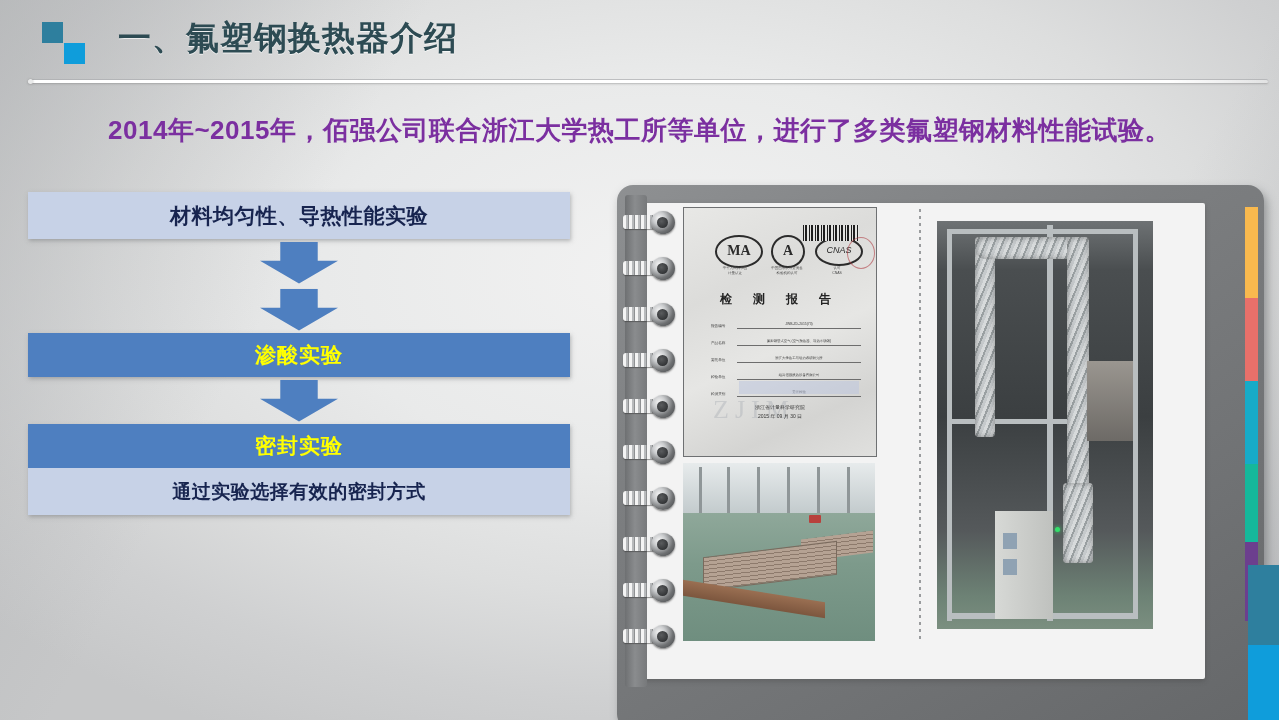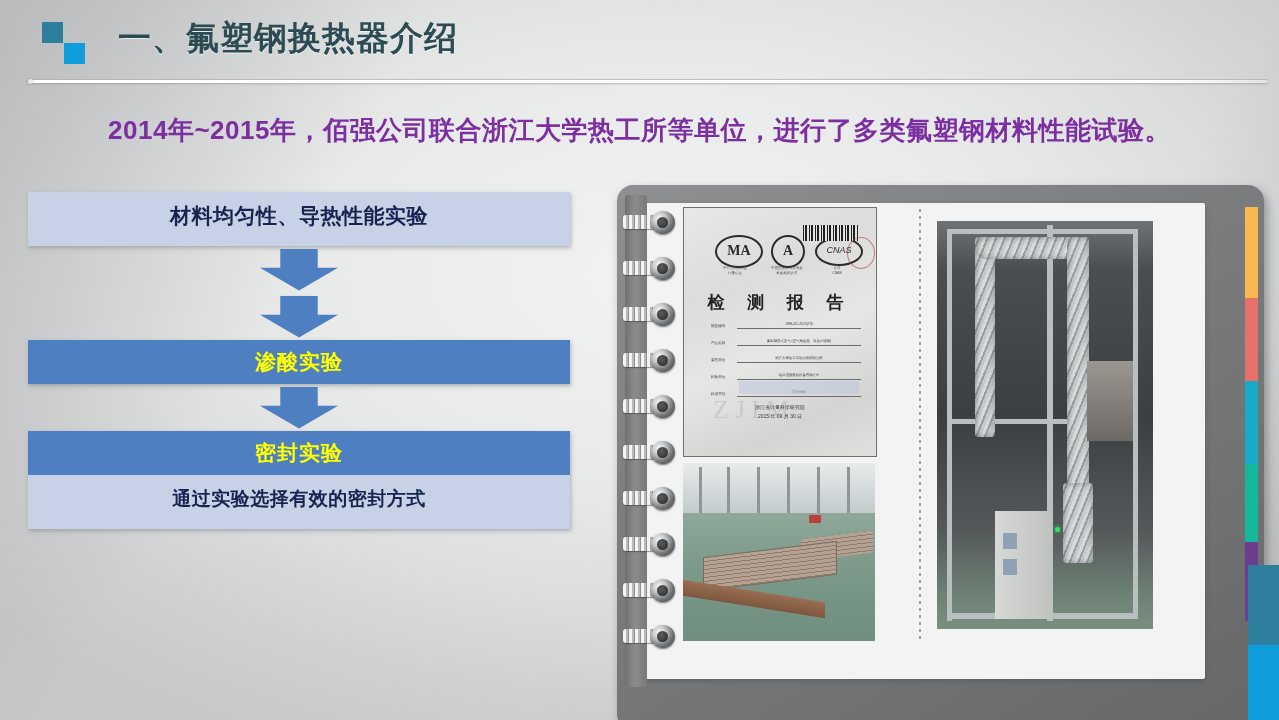--- a/index.html
+++ b/index.html
@@ -47,21 +47,21 @@
   }
 
   
   .flow{position:absolute;left:28px;top:192px;width:542px;}
   .flow-card{width:542px;margin-bottom:0;box-shadow:1px 2px 4px rgba(120,122,124,.5);}
   .flow-head{
     height:44px;line-height:44px;text-align:center;background:#4e7fc0;
     color:#ffff00;font-size:21px;font-weight:bold;letter-spacing:1px;
   }
   .flow-body{
-    height:54px;line-height:47px;text-align:center;background:#c7d2e7;
+    height:47px;line-height:47px;text-align:center;background:#c7d2e7;
     color:#17244f;font-size:21px;font-weight:bold;letter-spacing:.5px;
   }
   .flow-body.small{font-size:19px;}
   .flow-arrow{
     height:47px;display:flex;align-items:center;justify-content:center;
   }
   .arrow-shape{
     width:78px;height:42px;background:#4e7fc0;
     clip-path:polygon(26% 0%,74% 0%,74% 46%,100% 46%,50% 100%,0% 46%,26% 46%);
     filter:drop-shadow(1px 2px 2px rgba(120,122,124,.55));
@@ -137,22 +137,22 @@
   .barcode{
     position:absolute;right:12px;top:12px;width:56px;height:16px;
     background:repeating-linear-gradient(to right,#1e1e1e 0 1px,#e4e4e2 1px 2px,#1e1e1e 2px 4px,#e4e4e2 4px 6px);
   }
   .cert-stamp{
     position:absolute;right:-4px;top:24px;width:26px;height:30px;border:1.6px solid #b2434a;border-radius:50%;
     opacity:.62;
   }
   .cert-title{
     position:absolute;left:0;right:0;top:78px;text-align:center;
-    font-size:17px;font-weight:bold;color:#222;letter-spacing:9px;
-    font-family:Liberation Sans, sans-serif;
+    font-size:12px;font-weight:bold;color:#222;letter-spacing:9px;
+    font-family:Liberation Serif, serif;
   }
   .cert-rows{position:absolute;left:22px;top:108px;width:150px;}
   .cert-row{display:flex;align-items:flex-end;margin-bottom:9px;}
   .cert-lab{font-size:3.6px;color:#3b3b3b;width:26px;line-height:6px;}
   .cert-val{
     flex:1;border-bottom:.8px solid #6d6d6d;font-size:3.4px;color:#3b3b3b;
     text-align:center;padding-bottom:1px;line-height:6px;
   }
   .cert-highlight{position:absolute;left:50px;top:168px;width:120px;height:13px;background:rgba(190,198,222,.55);}
   .cert-wm{

